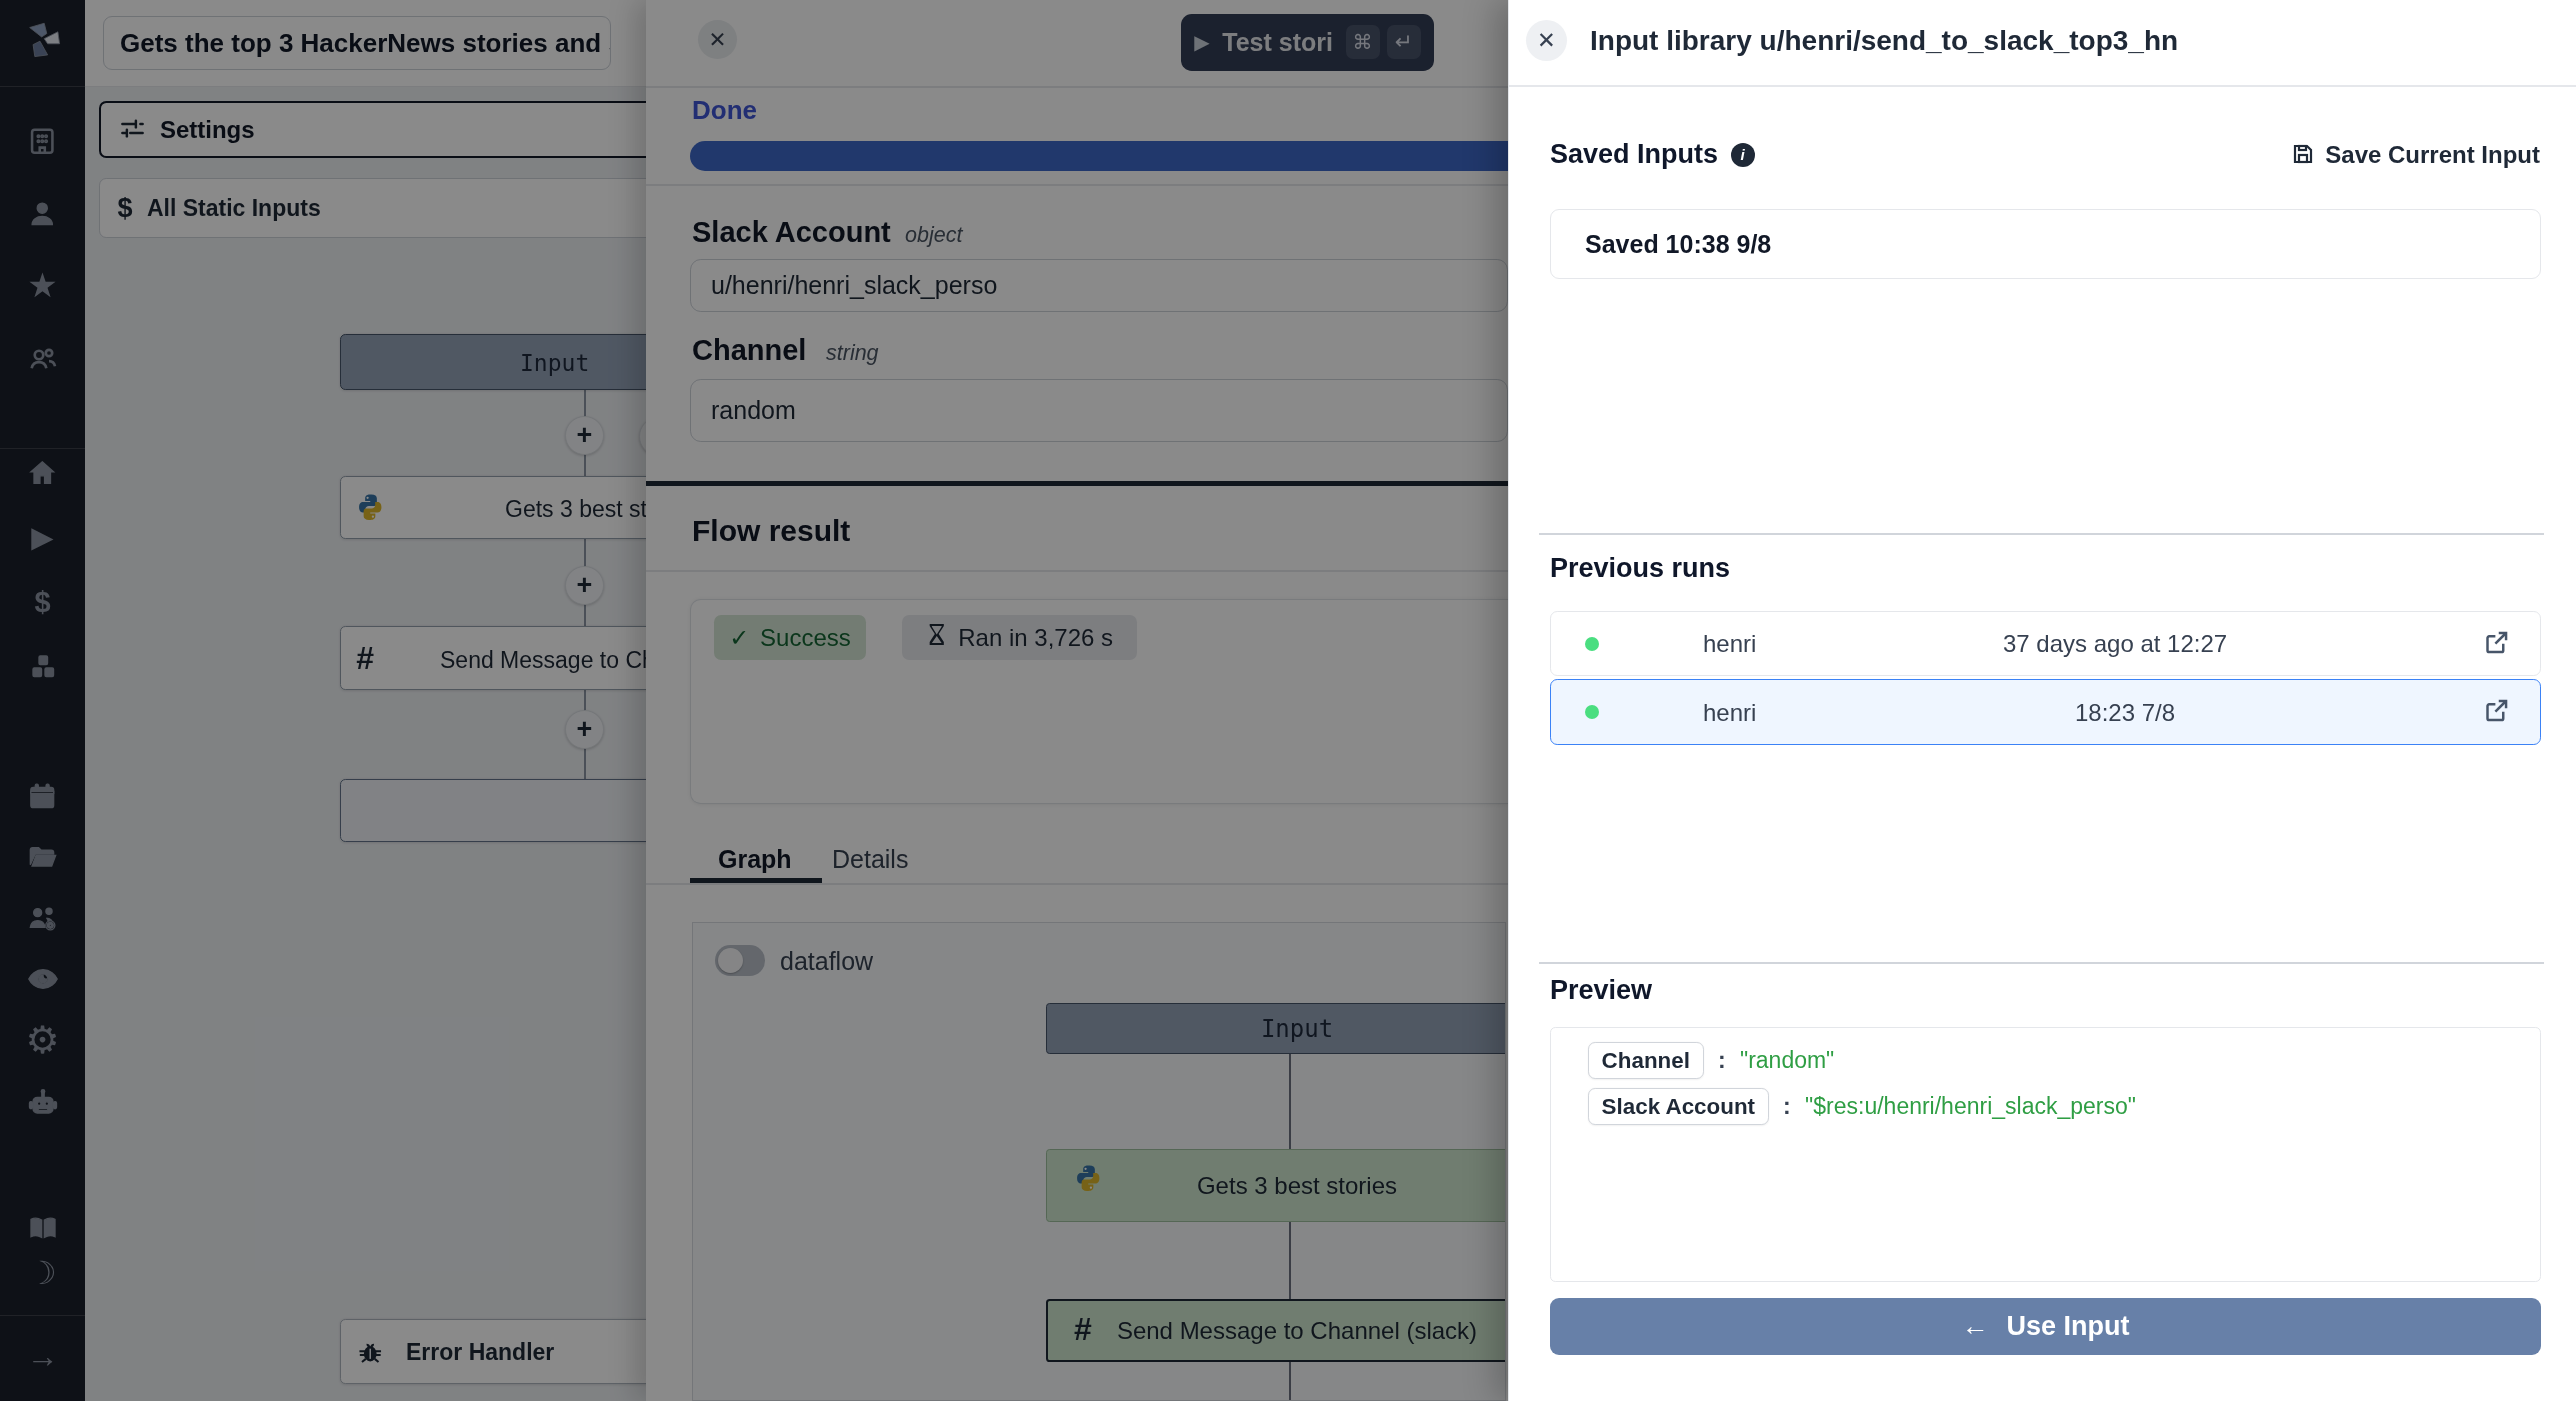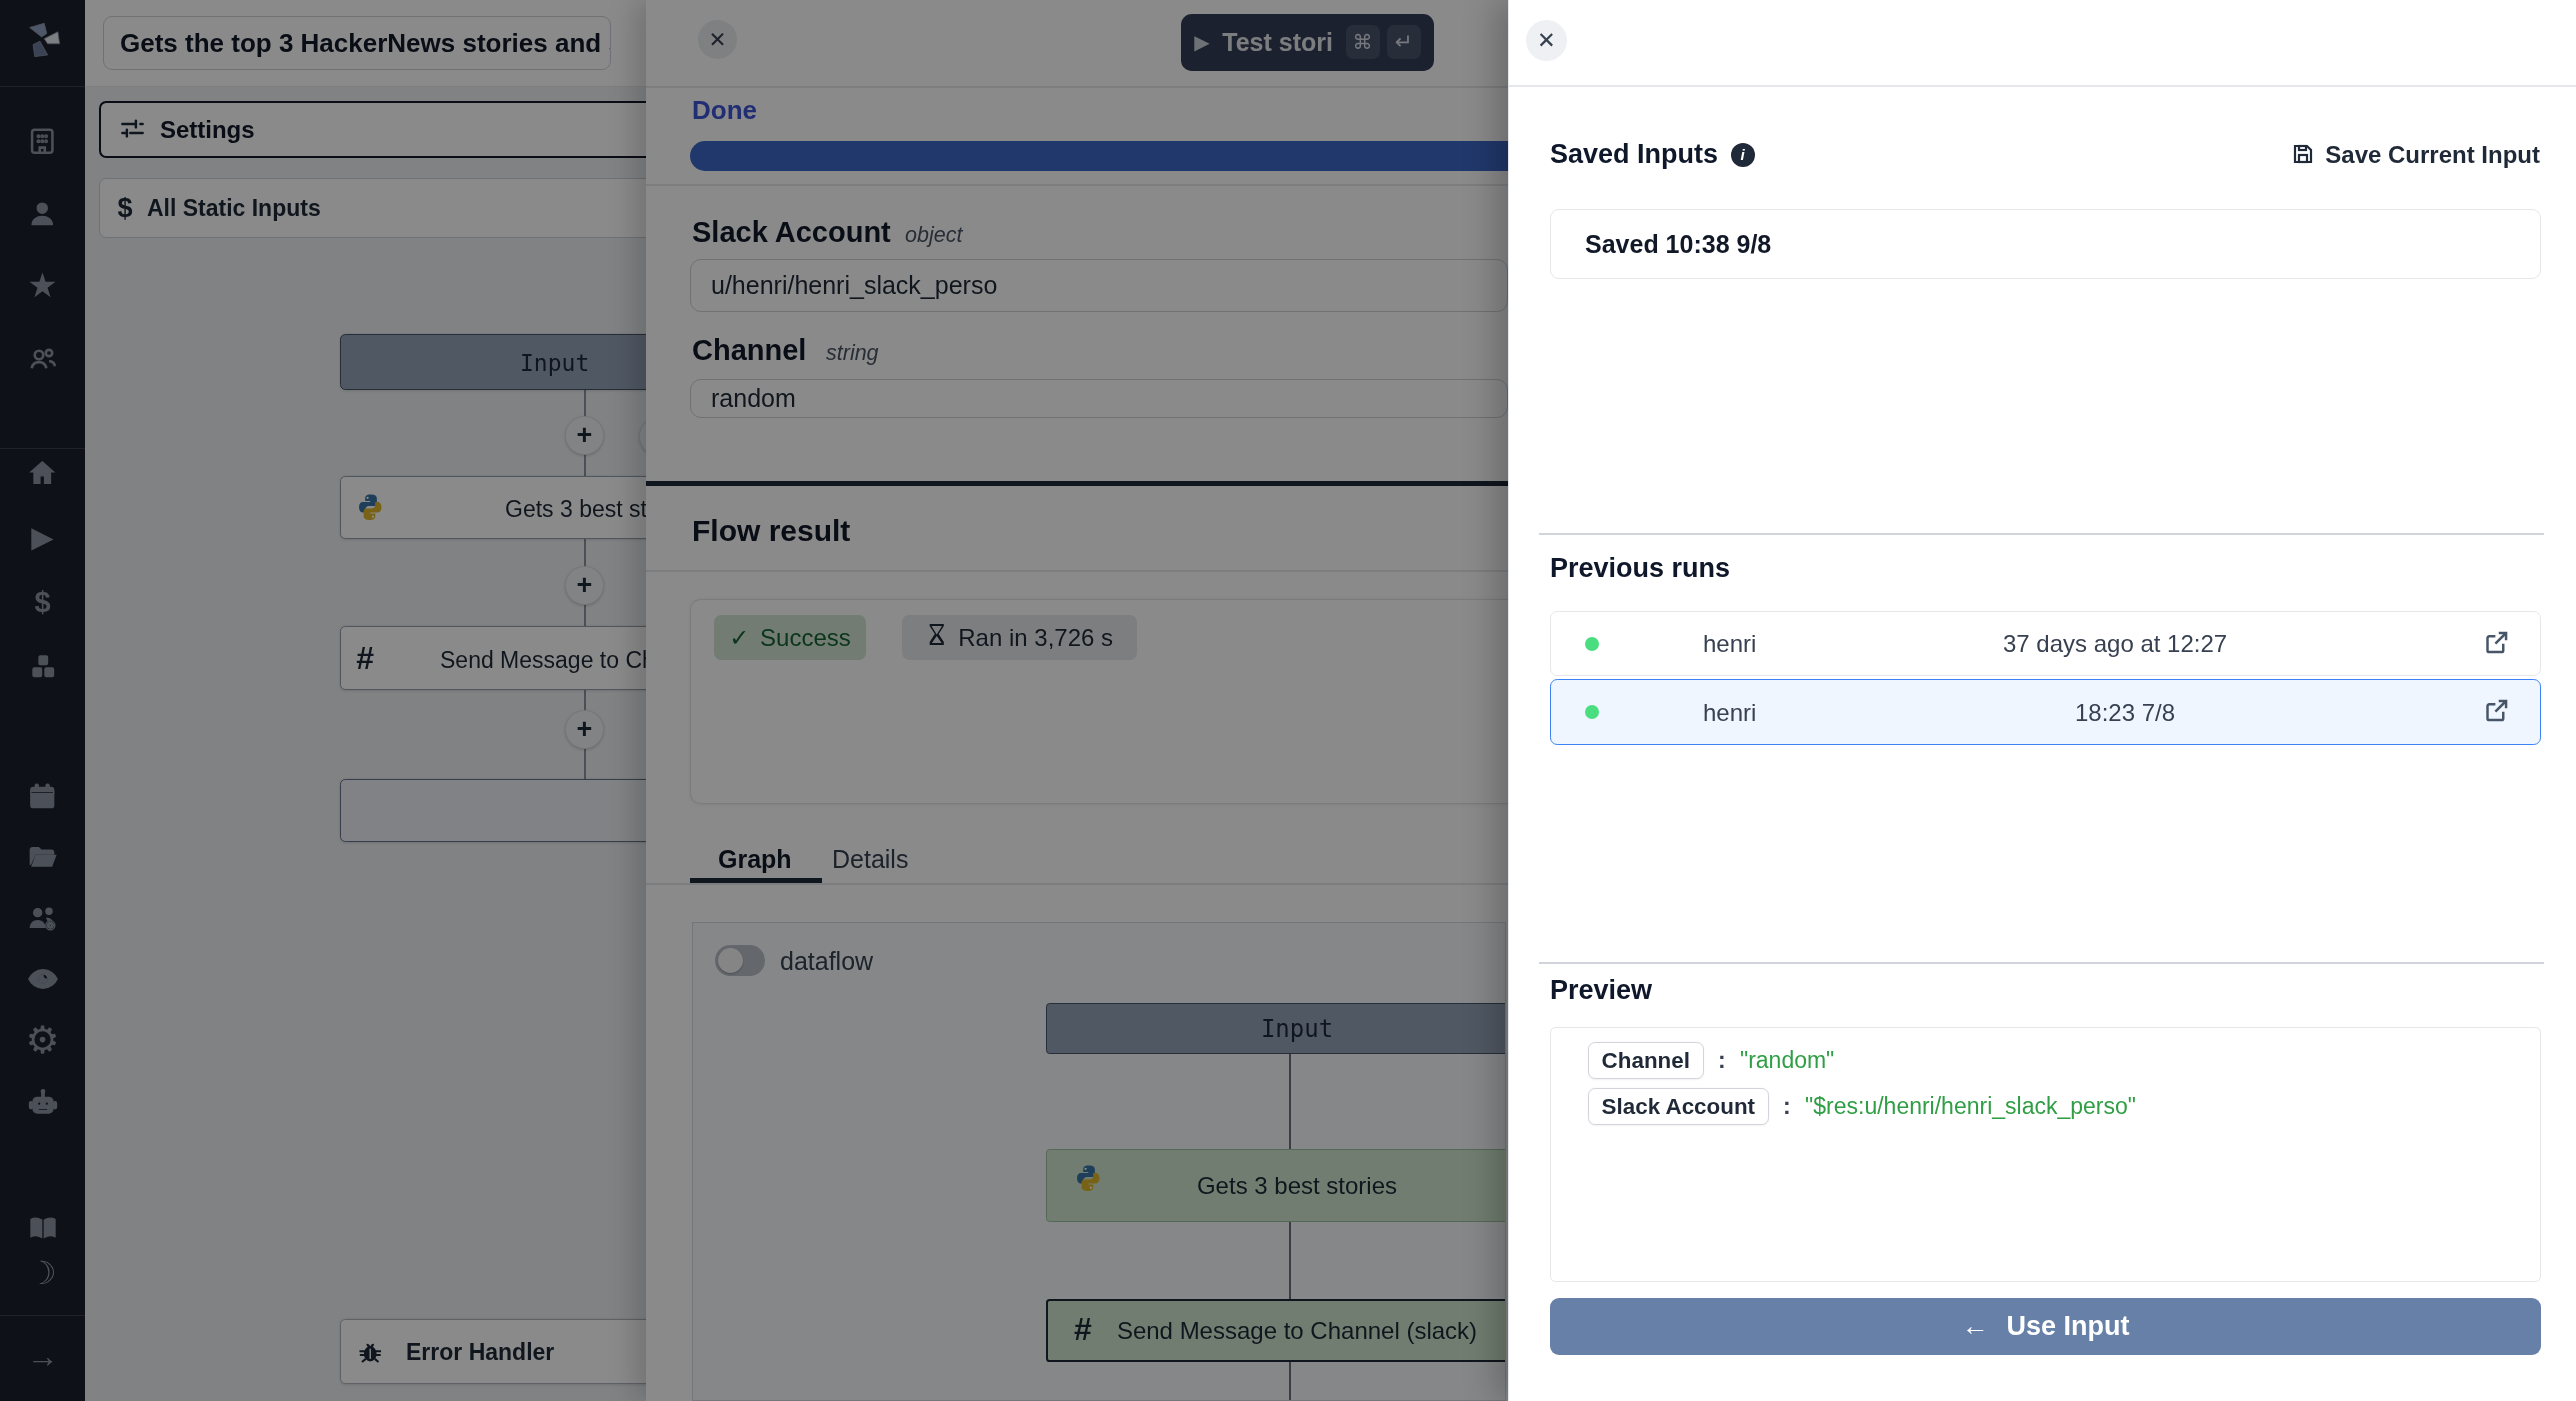--- a/index.html
+++ b/index.html
@@ -259,21 +259,21 @@
     <div class="abs" style="left:46px; top:95px; font-size:26px; font-weight:600; color:#3f55d4;">Done</div>
     <div class="abs" style="left:44px; top:141px; width:818px; height:30px; background:#3e68c8; border-radius:15.2px 0 0 15.2px;"></div>
     <div class="hdiv" style="left:0; top:184px; width:862px;"></div>
 
     <div class="field-label" style="left:46px; top:216px;">Slack Account</div>
     <div class="field-type" style="left:259px; top:223px;">object</div>
     <div class="field-input" style="top:259px;">u/henri/henri_slack_perso</div>
 
     <div class="field-label" style="left:46px; top:334px;">Channel</div>
     <div class="field-type" style="left:180px; top:341px;">string</div>
-    <div class="field-input" style="top:379px; height:39px;">random</div>
+    <div class="field-input" style="top:379px; height:63px;">random</div>
 
     <div class="abs" style="left:0; top:481px; width:862px; height:4.5px; background:#1f2937;"></div>
     <div class="abs" style="left:46px; top:514px; font-size:30px; font-weight:700; color:#111827;">Flow result</div>
     <div class="hdiv" style="left:0; top:570px; width:862px;"></div>
 
     <div class="abs" style="left:44px; top:599px; width:818px; height:205px; border:0.9px solid #dfe3e8; border-right:none; border-radius:10.8px 0 0 10.8px; box-shadow:0 0.9px 3.6px rgba(0,0,0,0.07);">
       <div class="badge" style="left:23px; top:15.2px; width:152px; background:#d4e6d4; color:#166534;">
         <span>✓</span>
         <span>Success</span>
       </div>
@@ -325,20 +325,21 @@
       </div>
     </div>
   </section>
 
   <div id="dim-overlay" class="abs"></div>
 
   <aside id="input-library" class="abs">
     <div class="circle-btn" style="left:17px; top:20px; width:41px; height:41px; background:#eef0f3; font-size:22.4px;">
         <span>✕</span>
       </div>
+    <div class="abs" style="left:81px; top:25px; font-size:28px; font-weight:600; color:#1f2937;">Input library u/henri/send_to_slack_top3_hn</div>
     <div class="hdiv" style="left:0; top:85px; width:1068px;"></div>
 
     <div class="lib-h flexc" style="left:41px; top:139px; gap:12.6px;">
       <span>Saved Inputs</span>
       <span class="flexc" style="width:24px; height:24px; border-radius:50%; background:#1f2937; color:#fff; justify-content:center; font-size:15.2px; font-weight:700; font-style:italic;">i</span>
     </div>
     <div class="abs flexc" style="right:36px; top:141px; gap:10px; cursor:pointer;">
       <span>
         <svg width="24" height="24" viewBox="0 0 24 24" fill="none" stroke="#1f2937" stroke-width="2.2">
             <path d="M4 4h12l4 4v12H4z"></path>

